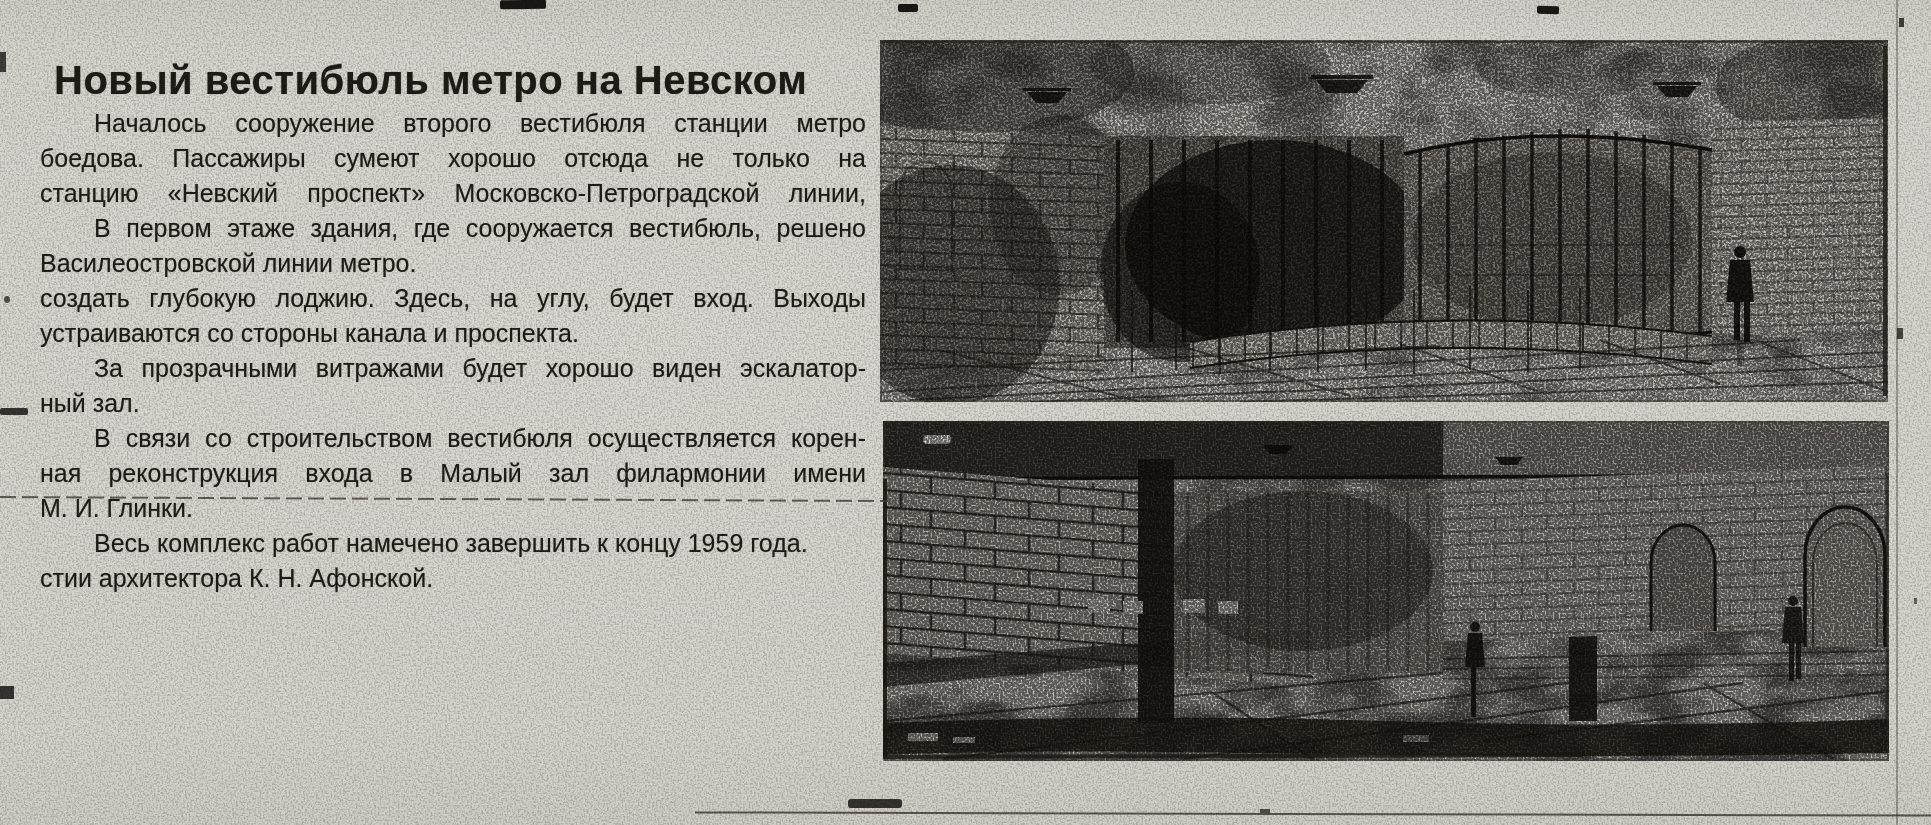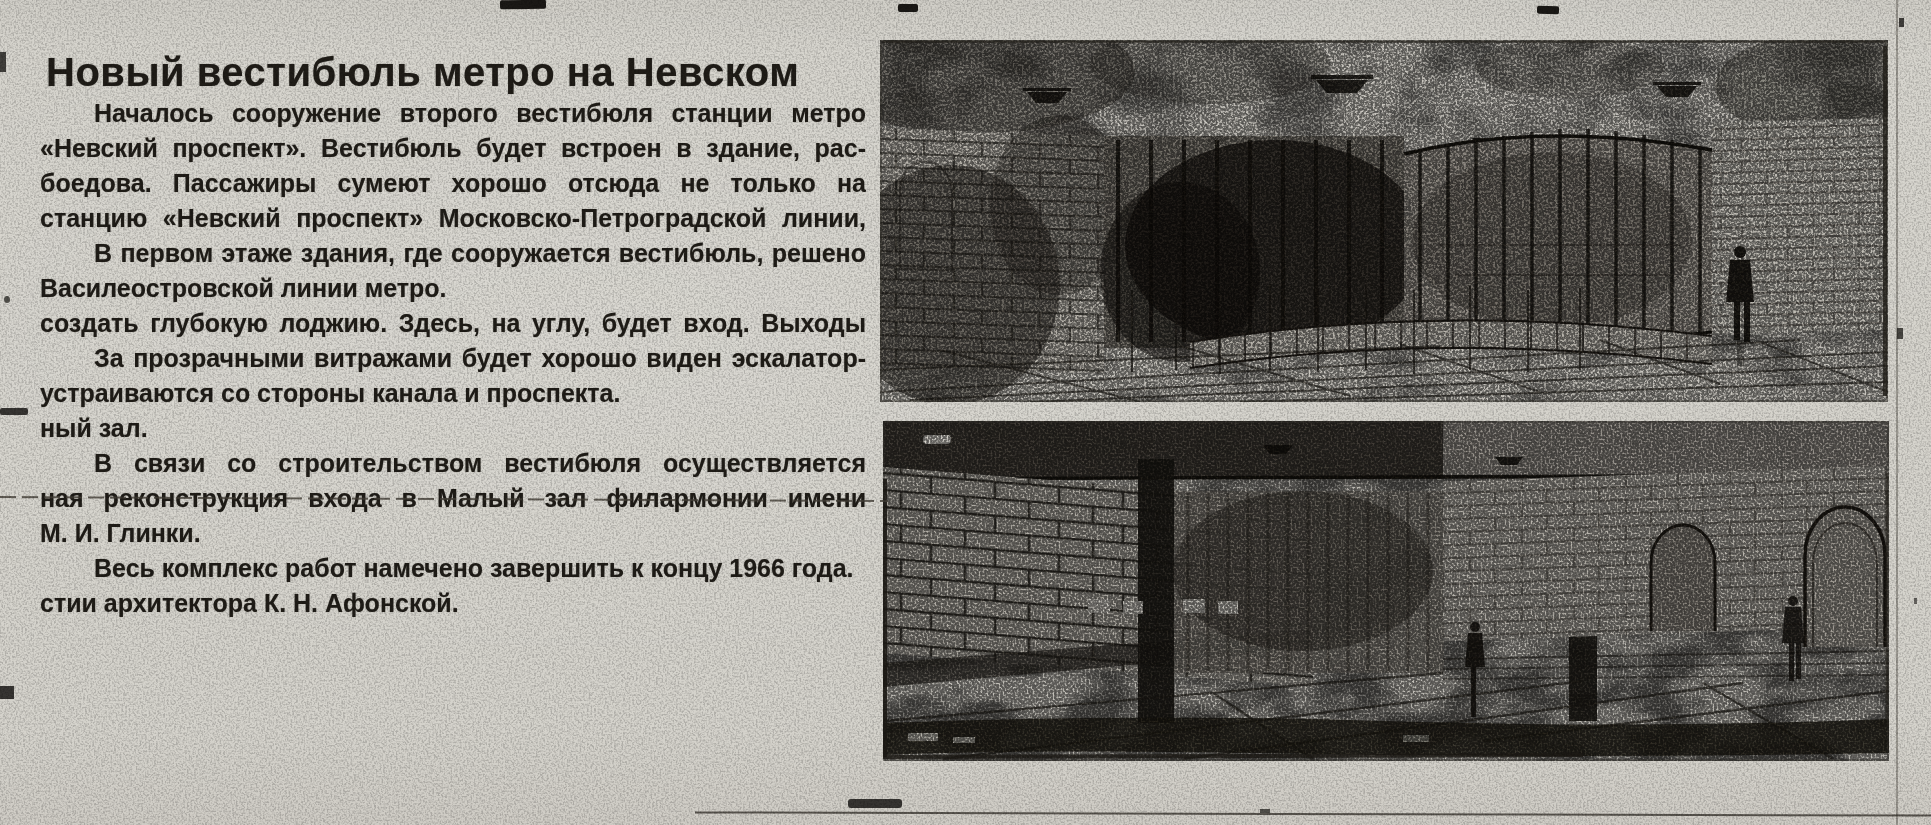--- a/index.html
+++ b/index.html
@@ -15,29 +15,29 @@
   #page{
     position:relative;width:1931px;height:825px;
     background:
       radial-gradient(1200px 500px at 30% 40%, rgba(255,255,255,.10), rgba(0,0,0,0) 70%),
       radial-gradient(900px 400px at 75% 20%, rgba(255,255,255,.08), rgba(0,0,0,0) 70%),
       linear-gradient(180deg,#d0cec7 0%,#d6d4cd 6%,#d5d3cc 88%,#cfccc5 100%);
   }
   #paper-grain{position:absolute;left:0;top:0;width:1931px;height:825px;pointer-events:none;opacity:.5;}
   
   #headline{
-    position:absolute;left:42px;top:46px;width:780px;margin:4px;
+    position:absolute;left:42px;top:46px;width:780px;margin:12px;
     font-size:40px;font-weight:bold;color:var(--ink);
     letter-spacing:.5px;white-space:nowrap;
     text-shadow:0 0 1px rgba(32,29,24,.5);
   }
   
   #body-text{
-    position:absolute;left:40px;top:96px;width:826px;color:var(--ink);
-    font-size:25px;font-weight:bold;
+    position:absolute;left:40px;top:106px;width:826px;color:var(--ink);
+    font-size:25px;font-weight:normal;
     text-shadow:0 0 1px rgba(32,29,24,.42);
   }
   .bline{height:35px;line-height:35px;overflow:hidden;white-space:nowrap;}
   .bline.jst{text-align:justify;white-space:normal;}
   .bline.jst::after{content:"";display:inline-block;width:100%;height:0;}
   .bline.ind{text-indent:54px;}
   
   figure.ill{position:absolute;margin:0;padding:0;}
   #ill-top{left:880px;top:40px;width:1008px;height:362px;}
   #ill-bottom{left:883px;top:421px;width:1006px;height:340px;}
@@ -66,33 +66,32 @@
 </style>
 </head>
 <body>
 
 <div id="page">
 
   <h1 id="headline">Новый вестибюль метро на Невском</h1>
 
   <div id="body-text">
       <div class="bline jst ind">Началось сооружение второго вестибюля станции метро</div>
-      <div class="bline jst">«Невский проспект». Вестибюль будет встроен в здание, рас-</div>
       <div class="bline jst">боедова. Пассажиры сумеют хорошо отсюда не только на</div>
       <div class="bline jst">станцию «Невский проспект» Московско-Петроградской линии,</div>
       <div class="bline jst ind">В первом этаже здания, где сооружается вестибюль, решено</div>
       <div class="bline">Василеостровской линии метро.</div>
       <div class="bline jst">создать глубокую лоджию. Здесь, на углу, будет вход. Выходы</div>
+      <div class="bline">устраиваются со стороны канала и проспекта.</div>
       <div class="bline jst ind">За прозрачными витражами будет хорошо виден эскалатор-</div>
-      <div class="bline">устраиваются со стороны канала и проспекта.</div>
       <div class="bline">ный зал.</div>
       <div class="bline jst ind">В связи со строительством вестибюля осуществляется корен-</div>
       <div class="bline jst">ная реконструкция входа в Малый зал филармонии имени</div>
       <div class="bline">М. И. Глинки.</div>
-      <div class="bline ind">Весь комплекс работ намечено завершить к концу 1966 года.</div>
+      <div class="bline ind">Весь комплекс работ намечено завершить к концу 1959 года.</div>
       <div class="bline">стии архитектора К. Н. Афонской.</div>
     </div>
 
   <figure class="ill" id="ill-top">
     <svg viewBox="0 0 1008 362" preserveAspectRatio="none">
       <defs>
         <filter id="fA-speck" x="-5%" y="-5%" width="110%" height="110%">
           <feTurbulence type="fractalNoise" baseFrequency="0.45" numOctaves="2" seed="11"></feTurbulence>
           <feColorMatrix type="matrix" values="0 0 0 0 0  0 0 0 0 0  0 0 0 0 0  2.6 2.6 2.6 0 -3.1"></feColorMatrix>
         </filter>

